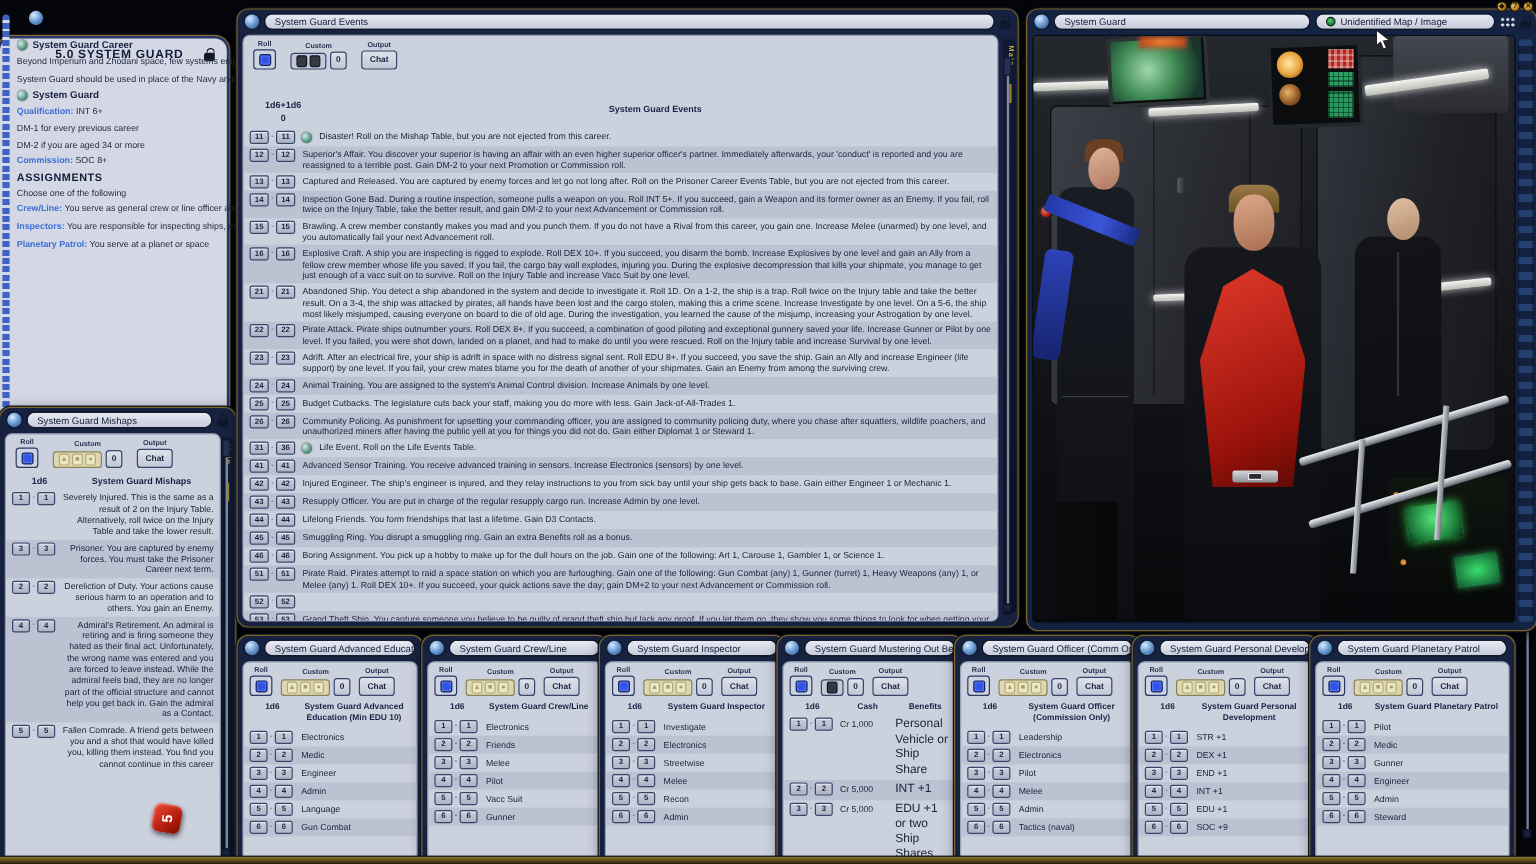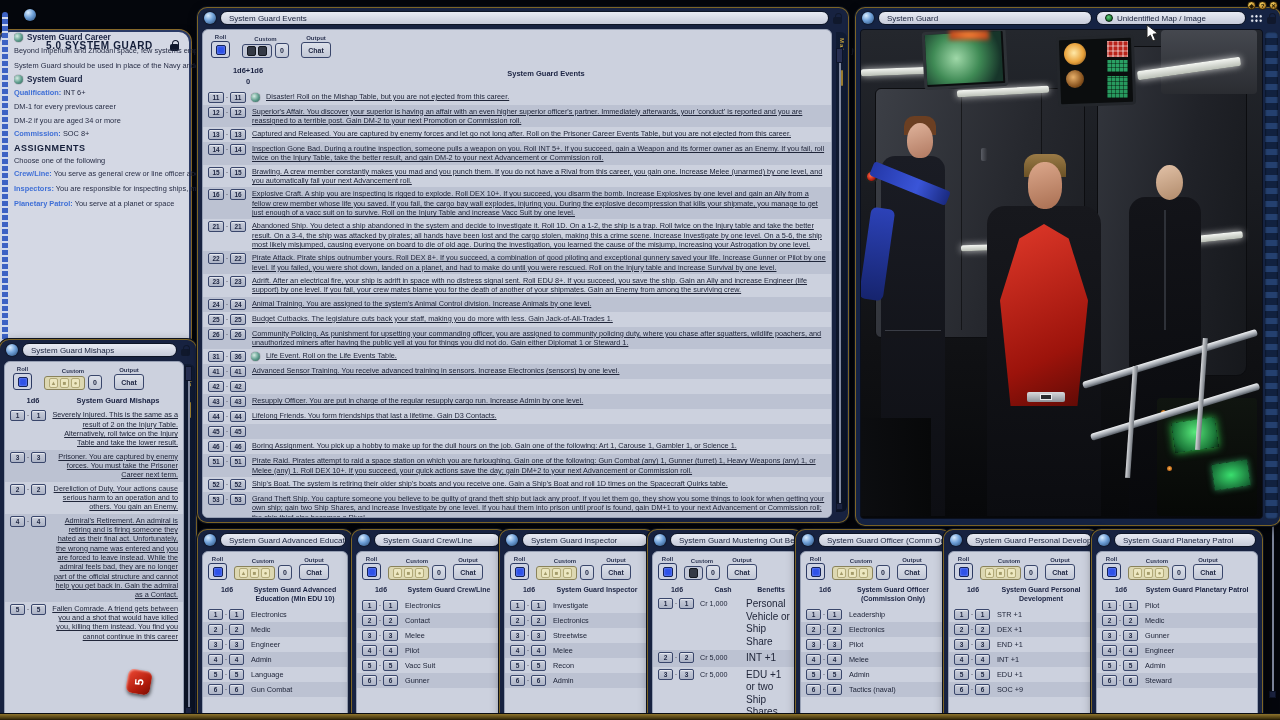--- a/index.html
+++ b/index.html
@@ -47,21 +47,21 @@
   
   .thead{display:flex;font-weight:bold;color:#1b2342;padding:3px 4px;}
   .col-die{width:48px;text-align:center;font-size:7.5px;}
   .col-title{flex:1;text-align:center;font-size:7.5px;line-height:1.25;}
   .rows-host>div:nth-of-type(even){background:#bcc2d2;}
   .trow{display:flex;align-items:flex-start;padding:2px 5px;gap:2px;}
   .die-btn{display:inline-block;min-width:15px;height:11px;line-height:10px;font-size:6.5px;font-weight:bold;
     color:#1c2440;text-align:center;background:linear-gradient(#c9cedb,#adb4c6);border:1px solid #39466b;
     border-radius:2px;box-shadow:inset 0 1px 0 rgba(255,255,255,.5);}
   .dash{font-size:6px;color:#445;line-height:11px;}
-  .trow-text{flex:1;font-size:7.3px;line-height:1.28;color:#20263a;padding-left:4px;text-decoration:underline;}
+  .trow-text{flex:1;font-size:7.3px;line-height:1.28;color:#20263a;padding-left:4px;}
   .globe{width:9px;height:9px;border-radius:50%;flex:0 0 auto;margin:1px 0 0 3px;
     background:radial-gradient(circle at 35% 35%,#d6ece4,#5a9a8a 55%,#2e5a50);box-shadow:0 0 1px #000;}
 
   
   .vscroll{position:absolute;width:7px;}
   .vscroll .track{position:absolute;left:3px;top:0;bottom:0;width:1.5px;background:#8089a0;}
   .vscroll .thumb{position:absolute;left:0;width:7px;height:15px;background:#272f52;border:1px solid #0d1428;}
   .vscroll .endcap{position:absolute;left:0;width:7px;height:7px;background:#1b2340;border:1px solid #0d1428;}
 
   
@@ -82,21 +82,21 @@
 
   
   #mishaps{left:0px;top:340px;width:196px;height:388px;z-index:12;}
   #mishaps .fg-body{bottom:8px;right:12px;}
   #mishaps .trow-text{font-size:7.3px;text-align:right;}
   #mishaps .col-title{text-align:center;}
 
   
   #events{left:198px;top:8px;width:650px;height:514px;z-index:20;}
   #events .fg-body{right:16px;}
-  .ev-head{display:flex;padding:4px 16px 2px;}
+  .ev-head{display:flex;padding:4px 4px 2px;margin-top:17px;}
   .ev-head-left{width:58px;text-align:center;font-size:7.5px;font-weight:bold;color:#1b2342;line-height:1.5;}
   .ev-head-title{flex:1;text-align:center;font-size:7.5px;font-weight:bold;color:#1b2342;padding-top:4px;}
   #events .die-btn{min-width:16px;}
 
   
   #imagewin{left:856px;top:8px;width:424px;height:517px;z-index:20;background:#152343;}
   #imagewin .fg-title{padding-right:4px;}
   .pill-narrow{flex:0 0 150px;display:flex;align-items:center;gap:4px;}
   .green-dot{width:8px;height:8px;border-radius:50%;background:radial-gradient(circle at 40% 35%,#5fd07a,#1e7a34 65%,#0b3a16);border:1px solid #08240e;flex:0 0 auto;}
   .grid-icon{width:13px;height:9px;flex:0 0 auto;background:
@@ -472,20 +472,21 @@
           <span class="die-btn">41</span>
 
           <span class="trow-text">Advanced Sensor Training. You receive advanced training in sensors. Increase Electronics (sensors) by one level.</span>
         </div>
 
         <div class="trow">
           <span class="die-btn">42</span>
           <span class="dash">-</span>
           <span class="die-btn">42</span>
 
+          <span class="trow-text">Injured Engineer. The ship's engineer is injured, and they relay instructions to you from sick bay until your ship gets back to base. Gain either Engineer 1 or Mechanic 1.</span>
         </div>
 
         <div class="trow">
           <span class="die-btn">43</span>
           <span class="dash">-</span>
           <span class="die-btn">43</span>
 
           <span class="trow-text">Resupply Officer. You are put in charge of the regular resupply cargo run. Increase Admin by one level.</span>
         </div>
 
@@ -495,20 +496,21 @@
           <span class="die-btn">44</span>
 
           <span class="trow-text">Lifelong Friends. You form friendships that last a lifetime. Gain D3 Contacts.</span>
         </div>
 
         <div class="trow">
           <span class="die-btn">45</span>
           <span class="dash">-</span>
           <span class="die-btn">45</span>
 
+          <span class="trow-text">Smuggling Ring. You disrupt a smuggling ring. Gain an extra Benefits roll as a bonus.</span>
         </div>
 
         <div class="trow">
           <span class="die-btn">46</span>
           <span class="dash">-</span>
           <span class="die-btn">46</span>
 
           <span class="trow-text">Boring Assignment. You pick up a hobby to make up for the dull hours on the job. Gain one of the following: Art 1, Carouse 1, Gambler 1, or Science 1.</span>
         </div>
 
@@ -518,21 +520,20 @@
           <span class="die-btn">51</span>
 
           <span class="trow-text">Pirate Raid. Pirates attempt to raid a space station on which you are furloughing. Gain one of the following: Gun Combat (any) 1, Gunner (turret) 1, Heavy Weapons (any) 1, or Melee (any) 1. Roll DEX 10+. If you succeed, your quick actions save the day; gain DM+2 to your next Advancement or Commission roll.</span>
         </div>
 
         <div class="trow">
           <span class="die-btn">52</span>
           <span class="dash">-</span>
           <span class="die-btn">52</span>
 
-          <span class="trow-text">Ship's Boat. The system is retiring their older ship's boats and you receive one. Gain a Ship's Boat and roll 1D times on the Spacecraft Quirks table.</span>
         </div>
 
         <div class="trow">
           <span class="die-btn">53</span>
           <span class="dash">-</span>
           <span class="die-btn">53</span>
 
           <span class="trow-text">Grand Theft Ship. You capture someone you believe to be guilty of grand theft ship but lack any proof. If you let them go, they show you some things to look for when getting your own ship; gain two Ship Shares, and increase Investigate by one level. If you haul them into prison until proof is found, gain DM+1 to your next Advancement or Commission roll; the ship thief also becomes a Rival.</span>
         </div>
       </div>
@@ -737,21 +738,21 @@
           <span class="die-btn">1</span>
           <span class="dash">-</span>
           <span class="die-btn">1</span>
           <span class="skill-label">Electronics</span>
         </div>
 
         <div class="trow">
           <span class="die-btn">2</span>
           <span class="dash">-</span>
           <span class="die-btn">2</span>
-          <span class="skill-label">Contact</span>
+          <span class="skill-label">Friends</span>
         </div>
 
         <div class="trow">
           <span class="die-btn">3</span>
           <span class="dash">-</span>
           <span class="die-btn">3</span>
           <span class="skill-label">Melee</span>
         </div>
 
         <div class="trow">

